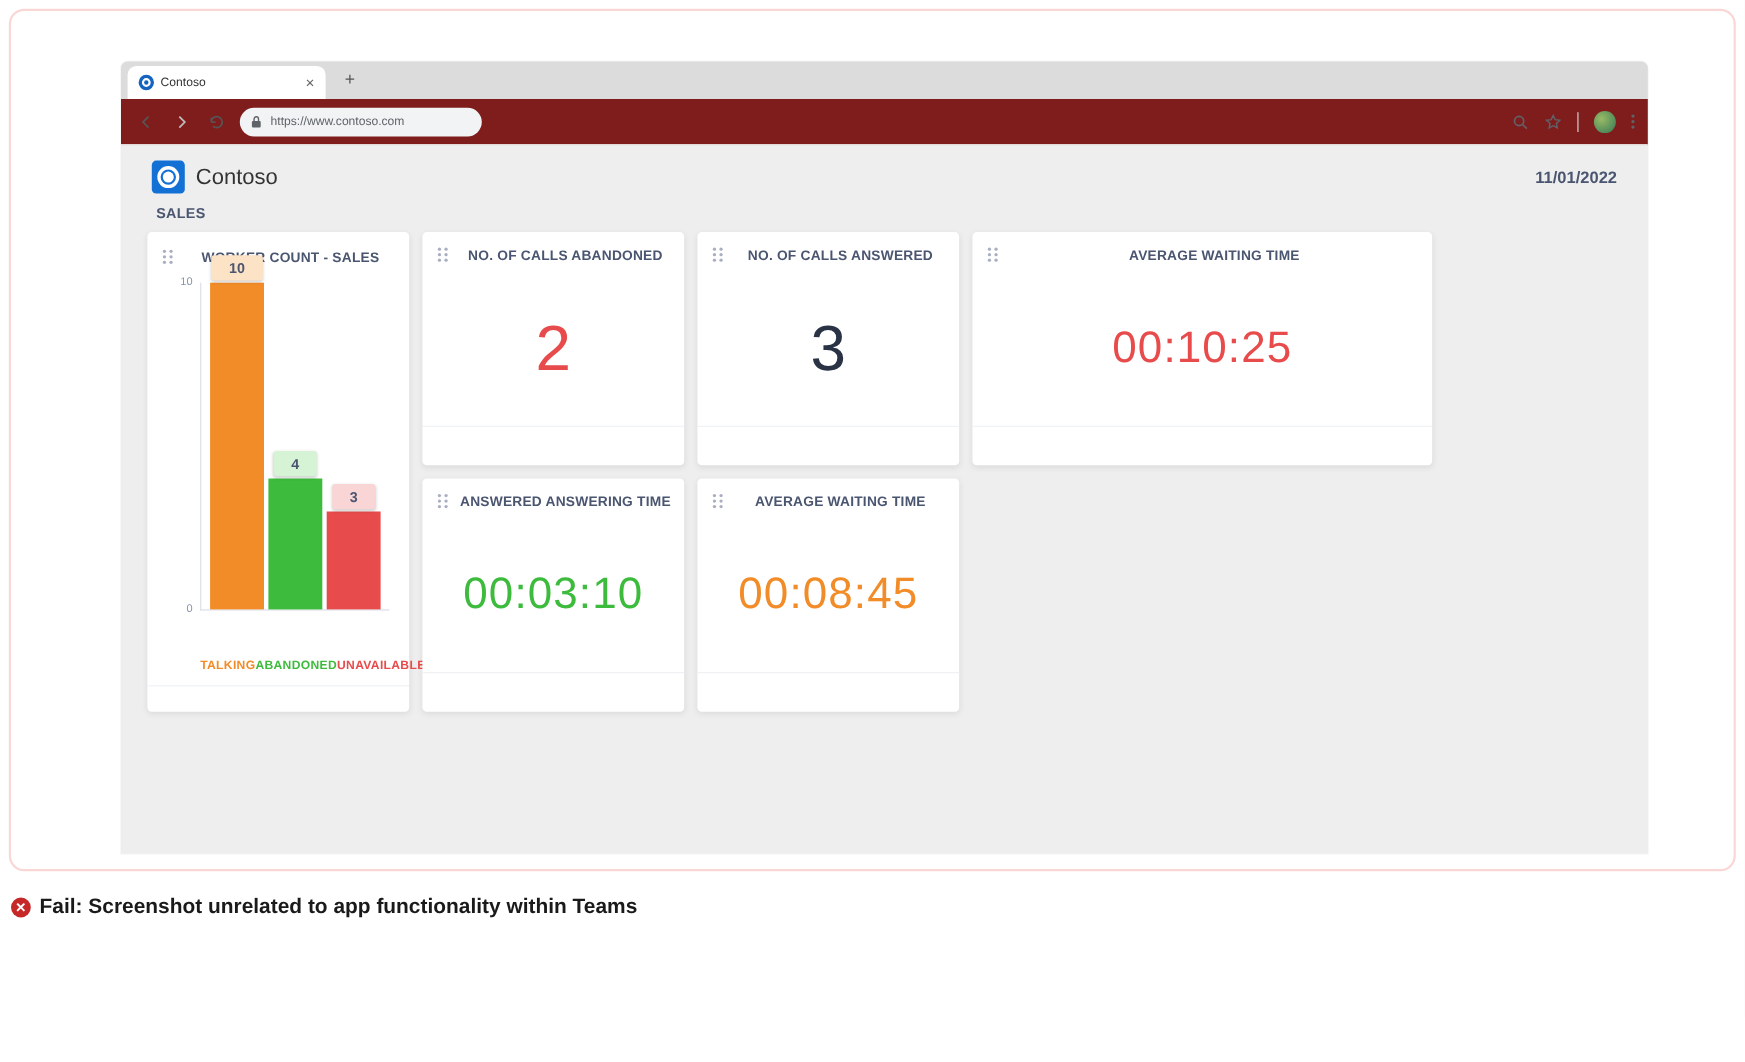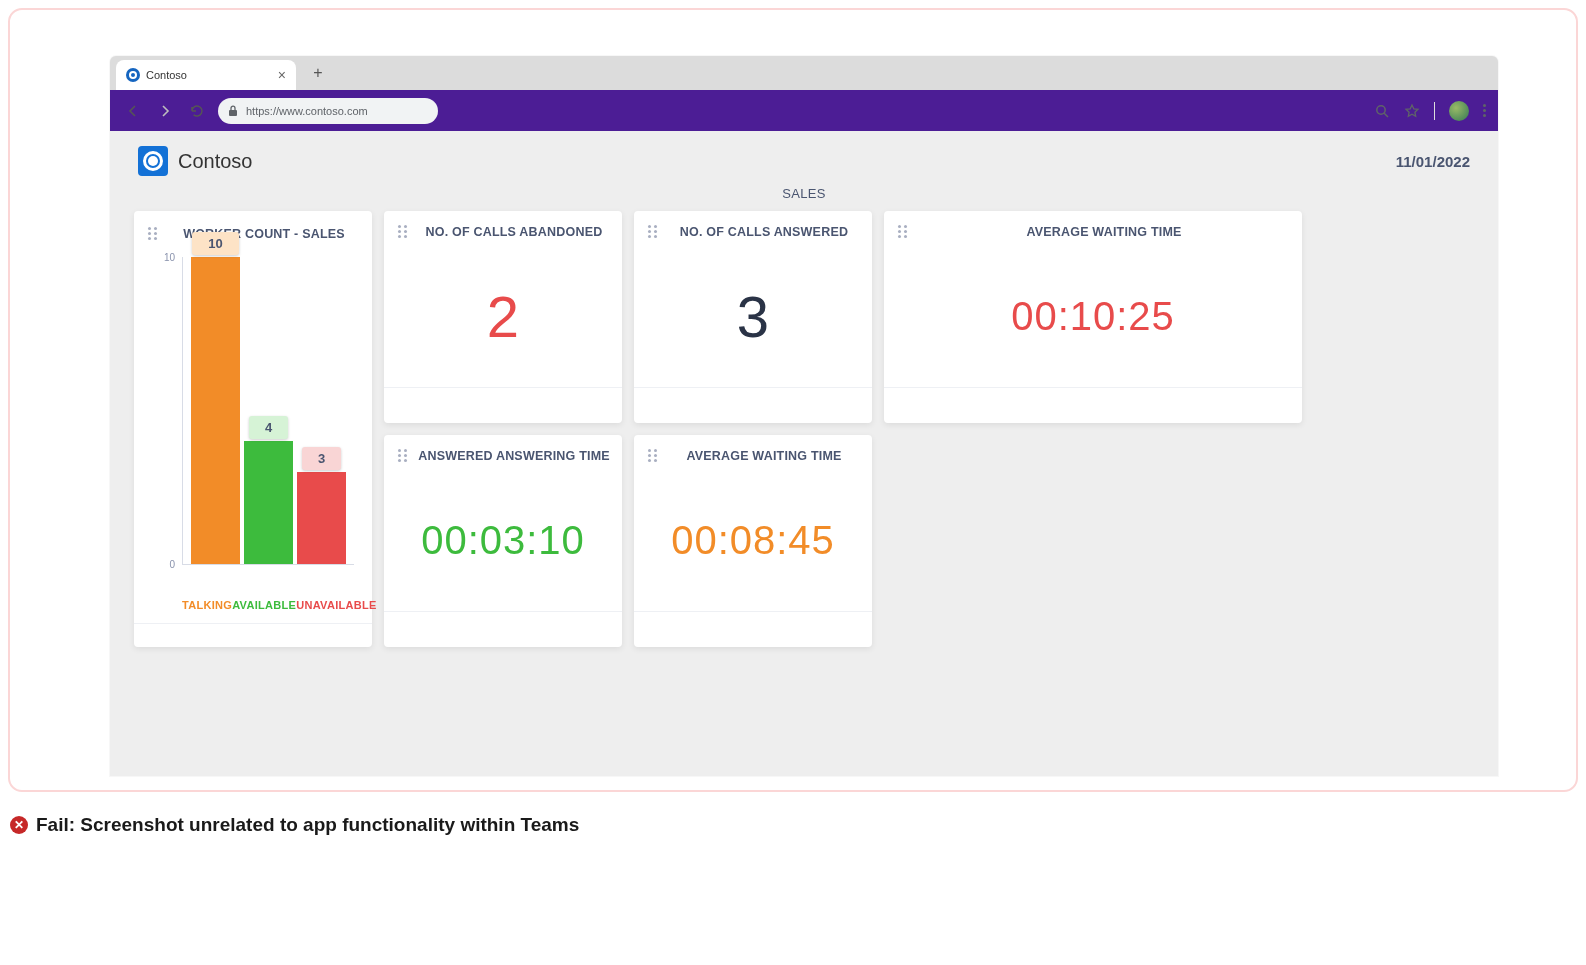--- a/index.html
+++ b/index.html
@@ -16,40 +16,40 @@
   .tab-strip { height: 34px; background: #dcdcdc; position: relative; border-radius: 6px 6px 0 0; }
   .tab {
     position: absolute; left: 6px; top: 4px; width: 180px; height: 30px;
     background: #fff; border-radius: 8px 8px 0 0;
     display: flex; align-items: center; padding: 0 10px; font-size: 11px; color: #333;
   }
   .tab .favicon { width: 14px; height: 14px; border-radius: 50%; background: #1565c0; margin-right: 6px; position: relative; }
   .tab .favicon::after { content: ""; position: absolute; inset: 3px; border: 2px solid #fff; border-radius: 50%; }
   .tab .close { margin-left: auto; color: #666; font-size: 14px; line-height: 1; cursor: pointer; }
   .new-tab { position: absolute; left: 198px; top: 7px; width: 20px; height: 20px; display:flex; align-items:center; justify-content:center; color:#555; font-size:16px; cursor:pointer; }
-  .addr-bar { height: 42px; background:#4c1d95; display:flex; align-items:center; padding:0 12px; gap:10px; border-bottom:1px solid #eee; }
+  .addr-bar { height: 42px; background:#7f1d1d; display:flex; align-items:center; padding:0 12px; gap:10px; border-bottom:1px solid #eee; }
   .nav-btn { width:22px; height:22px; display:flex; align-items:center; justify-content:center; color:#555; cursor:pointer; }
   .nav-btn.disabled { color:#bdbdbd; }
   .omni { flex: 0 0 auto; width: 220px; height:26px; background:#f1f3f4; border-radius:14px; display:flex; align-items:center; padding:0 10px; gap:8px; color:#5f6368; font-size:11px; }
   .omni .lock { color:#5f6368; }
   .addr-right { margin-left:auto; display:flex; align-items:center; gap:14px; color:#5f6368; }
   .avatar { width:20px; height:20px; border-radius:50%; background: radial-gradient(circle at 35% 35%, #9b6, #375); }
   .divider { width:1px; height:18px; background:#ddd; }
   .kebab { display:flex; flex-direction:column; gap:2px; }
   .kebab span { width:3px; height:3px; background:#5f6368; border-radius:50%; }
   
   .canvas { position:absolute; top:76px; left:0; right:0; bottom:0; background:#eeeeee; padding: 10px 24px 12px 24px; }
   .app-header { display:flex; align-items:center; justify-content:space-between; margin: 4px 4px 10px 4px; }
   .brand { display:flex; align-items:center; gap:10px; }
   .brand-logo { width:30px; height:30px; background:#1371d6; border-radius:4px; position:relative; }
   .brand-logo::before { content:""; position:absolute; inset:5px; border:3px solid #fff; border-radius:50%; }
   .brand-logo::after { content:""; position:absolute; inset:10px; background:#fff; border-radius:50%; }
   .brand-name { font-size:20px; color:#333; }
   .date { font-size:15px; font-weight:700; color:#4a5570; }
-  .section-label { font-size:13px; font-weight:400; color:#4a5570; letter-spacing:.3px; margin: 6px 8px 10px 8px; text-align: center; }
+  .section-label { font-size:13px; font-weight:700; color:#4a5570; letter-spacing:.3px; margin: 6px 8px 10px 8px; }
   .grid { display:grid; grid-template-columns: repeat(3, 238px) 418px; grid-template-rows: 212px 212px; gap:12px; }
   .card { background:#fff; border-radius:4px; box-shadow: 0 2px 6px rgba(0,0,0,.08); position:relative; display:flex; flex-direction:column; }
   .card-hd { display:flex; align-items:center; gap:10px; padding:14px 12px 6px 14px; }
   .drag { width:10px; height:14px; position:relative; cursor:grab; }
   .drag::before, .drag::after { content:""; position:absolute; width:3px; height:3px; background:#a9afc1; border-radius:50%; box-shadow: 0 5px 0 #a9afc1, 0 10px 0 #a9afc1; }
   .drag::before { left:0; } .drag::after { left:6px; }
   .card-title { flex:1; text-align:center; font-size:12.5px; font-weight:700; color:#4a5570; letter-spacing:.2px; }
   .card-body { flex:1; display:flex; align-items:center; justify-content:center; }
   .big-num { font-size:58px; font-weight:300; }
   .green { color:#3dbb3d; } .red { color:#e84b4b; } .orange { color:#f28c28; } .dark { color:#2a3346; }
@@ -58,21 +58,21 @@
   .chart-card .card-hd { padding-top:16px; }
   .chart-wrap { padding: 6px 18px 0 18px; flex:1; display:flex; flex-direction:column; }
   .plot { position:relative; flex:1; margin: 4px 0 0 30px; border-left:1px solid #d8dce6; border-bottom:1px solid #d8dce6; }
   .ytick { position:absolute; left:-30px; width:22px; text-align:right; font-size:10px; color:#8a93ad; transform:translateY(-50%); }
   .bars { position:absolute; inset:0; display:flex; align-items:flex-end; justify-content:space-around; padding:0 6px; }
   .bar-col { width:31%; display:flex; flex-direction:column; align-items:center; justify-content:flex-end; height:100%; position:relative; }
   .bar { width:100%; border-radius:0; }
   .bar.orange-b { background:#f28c28; } .bar.green-b { background:#3dbb3d; } .bar.red-b { background:#e84b4b; }
   .bar-label { position:absolute; transform:translateY(-100%); margin-top:-2px; background:#fff; border-radius:3px; padding:4px 16px; font-size:13px; font-weight:700; color:#4a5570; box-shadow:0 1px 3px rgba(0,0,0,.2); }
   .bar-label.bo { background:#fde3c6; } .bar-label.bg { background:#d6f3d6; } .bar-label.br { background:#f9d5d5; }
-  .legend-row { display:flex; justify-content:space-around; padding:34px 0 12px 30px; font-size:11px; font-weight:700; letter-spacing:.3px;align-items:flex-end; }
+  .legend-row { display:flex; justify-content:space-around; padding:44px 0 12px 30px; font-size:11px; font-weight:700; letter-spacing:.3px;align-items:flex-end; }
   .legend-row .lo { color:#f28c28; } .legend-row .lg { color:#3dbb3d; } .legend-row .lr { color:#e84b4b; }
   .chart-foot { height:24px; border-top:1px solid #eef0f4; }
   .time-val { font-size:40px; font-weight:400; letter-spacing:1px; }
   
   .fail { position:absolute; left:10px; top:814px; display:flex; align-items:center; gap:8px; font-size:19px; font-weight:700; color:#1a1a1a; }
   .fail-badge { width:18px; height:18px; border-radius:50%; background:#c62828; color:#fff; display:flex; align-items:center; justify-content:center; font-size:12px; font-weight:700; }
   svg { display:block; }
 </style>
 </head>
 <body>
@@ -186,21 +186,21 @@
                   <div class="bar green-b" style="height:40%"></div>
                 </div>
                 <div class="bar-col">
                   <div class="bar-label br" style="top:70%">3</div>
                   <div class="bar red-b" style="height:30%"></div>
                 </div>
               </div>
             </div>
             <div class="legend-row">
               <span class="lo">TALKING</span>
-              <span class="lg">AVAILABLE</span>
+              <span class="lg">ABANDONED</span>
               <span class="lr">UNAVAILABLE</span>
             </div>
           </div>
           <div class="chart-foot"></div>
         </div>
 
         <div class="card">
           <div class="card-hd">
             <div class="drag"></div>
             <div class="card-title">AVERAGE WAITING TIME</div>

